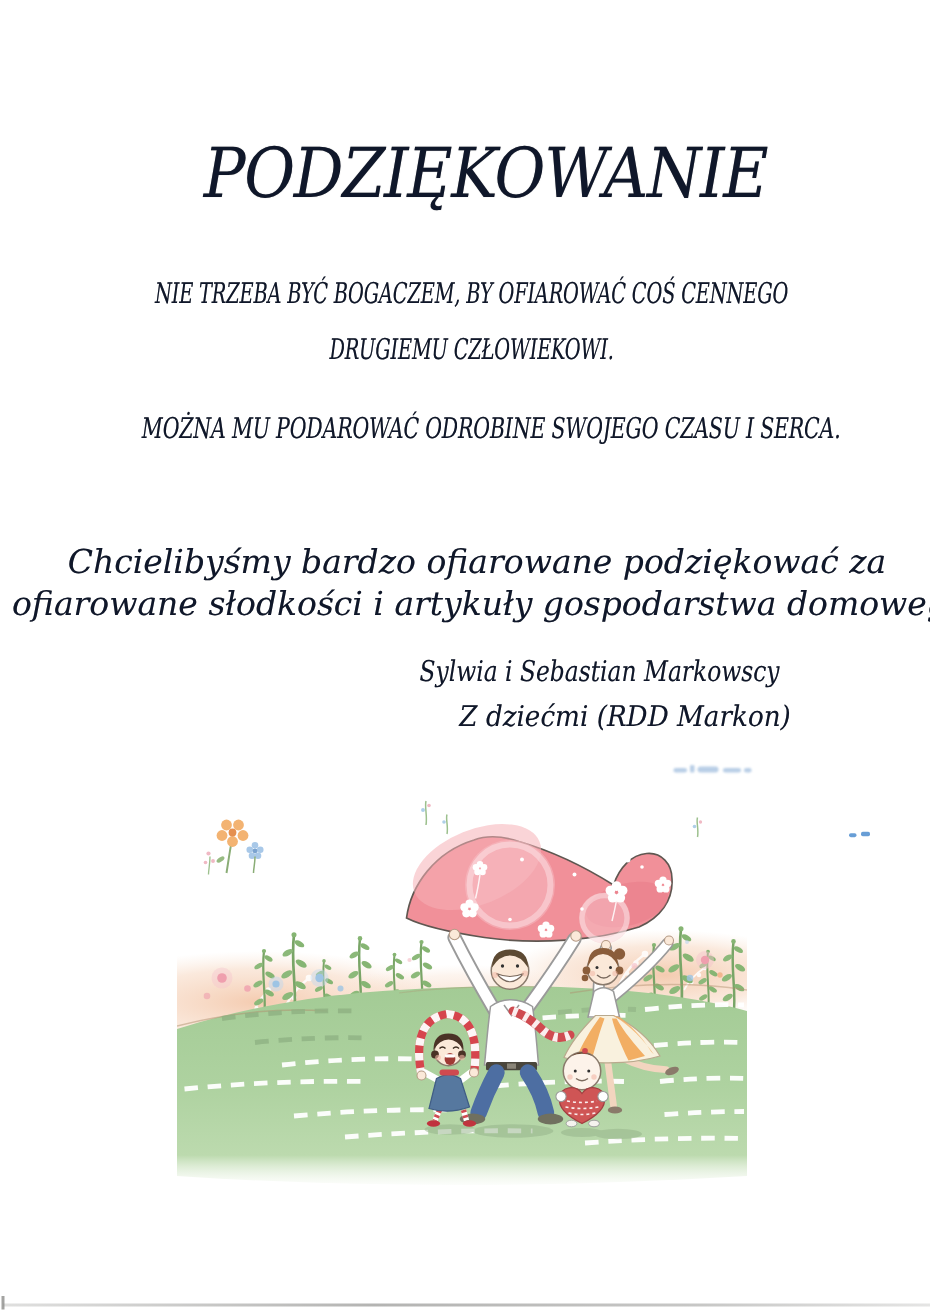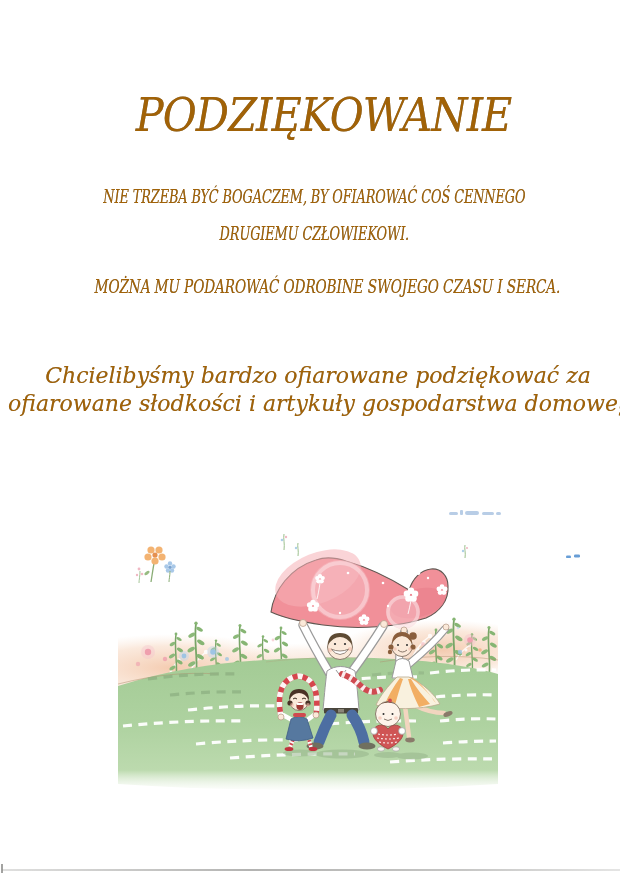--- a/index.html
+++ b/index.html
@@ -1,20 +1,20 @@
 <!DOCTYPE html>
 <html><head>
 <meta charset="utf-8">
 <style>
   html,body{margin:0;padding:0;background:#e8e8e8;}
   .page{
     position:relative;width:620px;height:876px;margin:0 auto;
     background:#ffffff;overflow:hidden;
     font-family:"DejaVu Serif","Liberation Serif",serif;
-    color:#a16207;
+    color:#0f172a;
   }
   .abs{position:absolute;}
   .center-line{left:4px;width:620px;text-align:center;white-space:nowrap;}
   .center-line>span{display:inline-block;transform-origin:50% 50%;}
   .title{top:88px;left:14px;width:620px;text-align:center;
     font-style:italic;font-size:46px;font-weight:500;letter-spacing:-1px;
     text-shadow:0 0 .5px rgba(47,45,42,.55);white-space:nowrap;}
   .title>span{display:inline-block;transform:scaleX(.9);transform-origin:50% 50%;}
   .motto{font-style:italic;font-size:19px;font-weight:500;letter-spacing:-.2px;
     text-shadow:0 0 .4px rgba(47,45,42,.5);}
@@ -52,20 +52,26 @@
   </div>
   <div class="abs center-line motto motto-3">
     <span>MOŻNA MU PODAROWAĆ ODROBINE SWOJEGO CZASU I SERCA.</span>
   </div>
 
   <div class="abs center-line thanks">
     <div class="center-line" style="position:relative"><span>Chcielibyśmy bardzo ofiarowane podziękować za</span></div>
     <div class="center-line" style="position:relative"><span>ofiarowane słodkości i artykuły gospodarstwa domowego.</span></div>
   </div>
 
+  <div class="abs sig sig-1">
+    <span>Sylwia i Sebastian Markowscy</span>
+  </div>
+  <div class="abs sig sig-2">
+    <span>Z dziećmi (RDD Markon)</span>
+  </div>
 
   <div class="abs watermark">
     <svg width="54" height="12" viewBox="0 0 54 12">
       <rect x="1" y="5" width="9" height="3" rx="1.5" fill="#7fa6d2"></rect>
       <rect x="12" y="3" width="3" height="5" rx="1" fill="#7fa6d2"></rect>
       <rect x="17" y="4" width="14" height="4" rx="2" fill="#7fa6d2"></rect>
       <rect x="34" y="5" width="12" height="3" rx="1.5" fill="#7fa6d2"></rect>
       <rect x="48" y="5" width="5" height="3" rx="1.5" fill="#7fa6d2"></rect>
     </svg>
   </div>

